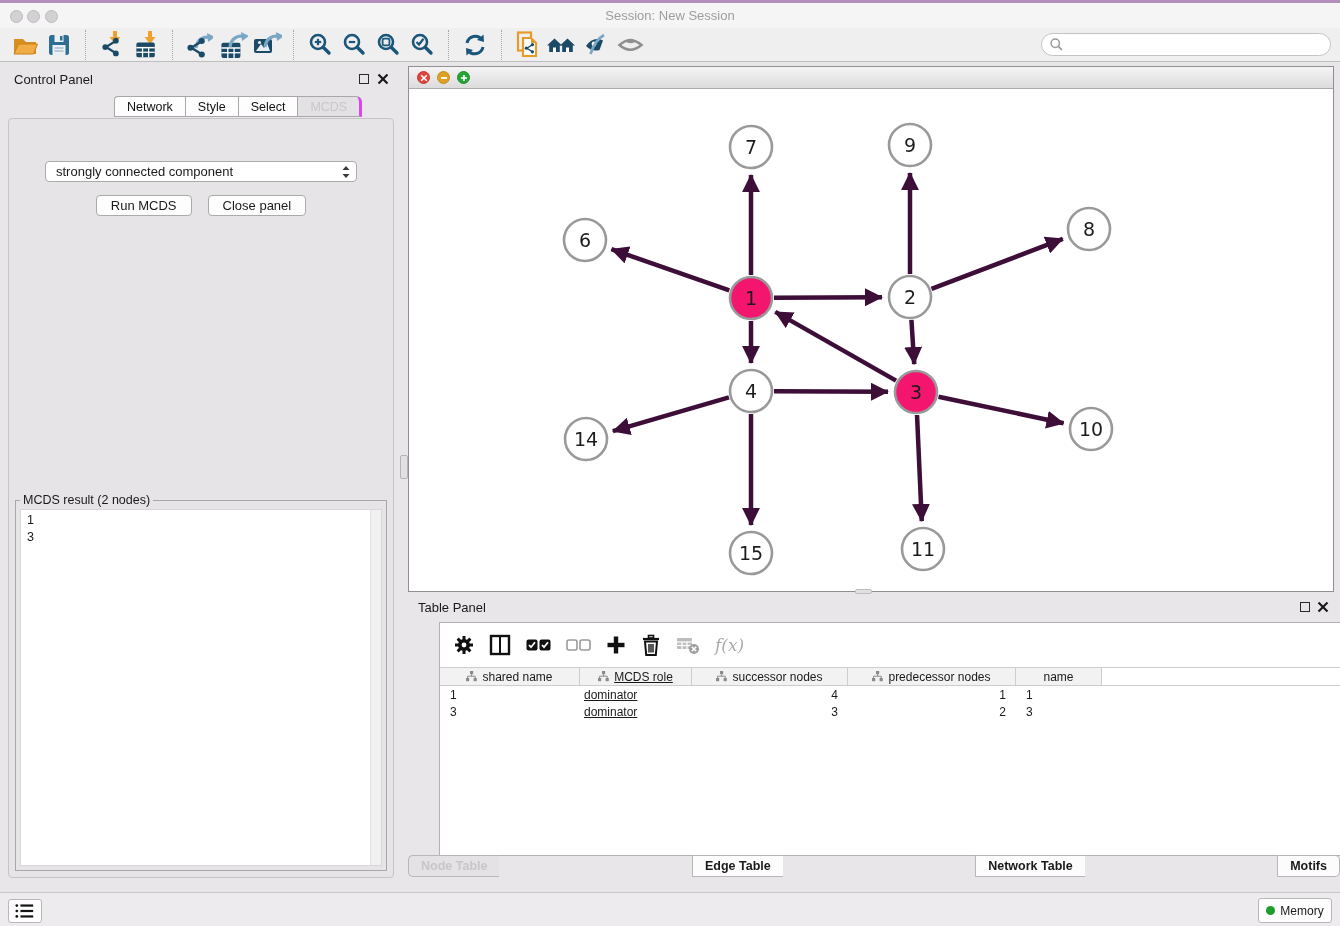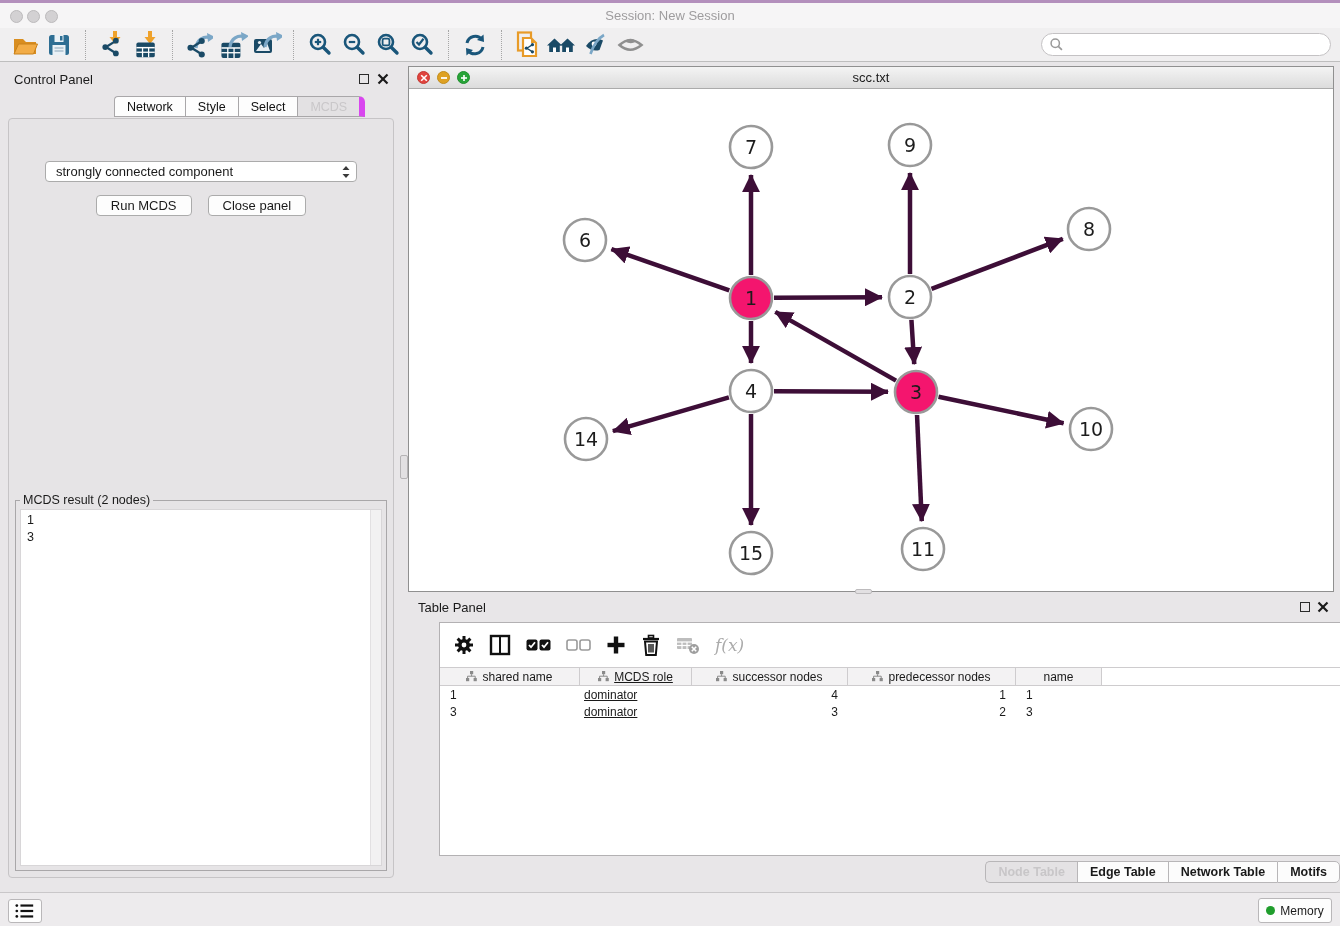--- a/index.html
+++ b/index.html
@@ -24,21 +24,21 @@
   
   .control-panel { position:absolute; left:0; top:62px; width:402px; height:830px; }
   .cp-title { position:absolute; left:14px; top:10px; font-size:13px; color:#1a1a1a; }
   .panel-float { position:absolute; width:10px; height:10px; border:1.6px solid #2a2a2a; background:transparent; }
   .cp-float { right:33px; top:12px; }
   .panel-close { position:absolute; width:12px; height:12px; }
   .cp-close { right:13px; top:11px; }
   .cp-tabs { position:absolute; left:78px; top:34px; display:flex;margin-left:36px; }
   .cp-tab { height:21px; padding:0 12px; display:flex; align-items:center; justify-content:center; font-size:12.5px; background:#FDFDFD; border:1px solid #A9A7A9; border-right:none; color:#111; }
   .cp-tab:first-child { border-radius:4px 0 0 0; }
-  .cp-tab:last-child { border-right:6px solid #d946ef; border-radius:0 6px 0 0; }
+  .cp-tab:last-child { border-right:3px solid #d946ef; border-radius:0 6px 0 0; }
   .cp-tab.disabled-active { background:#E3E1E3; color:#C9C7C9; }
   .cp-inset { position:absolute; left:8px; right:8px; top:56px; bottom:14px; background:#E6E4E6; border:1px solid #C6C4C6; border-radius:4px; }
   .opt-label { position:absolute; left:0; right:0; top:20px; text-align:center; font-size:13px; }
   .dropdown { position:absolute; left:36px; top:42px; width:312px; height:21px; background:#fff; border:1px solid #ABABAB; border-radius:4px; display:flex; align-items:center; font-size:13px; padding-left:10px; }
   .dd-stepper { position:absolute; right:4px; top:2px; }
   .btn-row { position:absolute; left:0; right:0; top:76px; display:flex; justify-content:center; gap:16px; }
   .cp-btn { height:21px; padding:0 14px; background:#FDFDFD; border:1px solid #ABABAB; border-radius:4px; font-size:13px; display:flex; align-items:center; }
   .result-fieldset { position:absolute; left:6px; right:6px; top:374px; bottom:6px; border:1px solid #A9A7A9; background:transparent; }
   .result-fieldset legend { font-size:12.5px; margin-left:4px; padding:0 3px; }
   .result-area { position:absolute; left:4px; right:4px; top:2px; bottom:4px; background:#fff; border:1px solid #D8D6D8; }
@@ -71,21 +71,21 @@
   .th-cell { display:flex; align-items:center; justify-content:center; gap:5px; font-size:12px; border-right:1px solid #CECCCE; }
   .th-fill { flex:1; background:#fff; border-right:none; }
   .c0{width:140px;} .c1{width:112px;text-decoration:underline;} .c2{width:156px;} .c3{width:168px;} .c4{width:86px;}
   .tp-body .t-row { display:flex; height:17px; align-items:center; font-size:12px; }
   .td { overflow:hidden; white-space:nowrap; }
   .td.c0 { padding-left:10px; text-align:left; }
   .td.c1 { padding-left:4px; text-align:left; }
   .td.c2 { padding-right:10px; text-align:right; }
   .td.c3 { padding-right:10px; text-align:right; }
   .td.c4 { padding-left:10px; text-align:left; }
-  .tp-tabs { position:absolute; left:0; right:0; top:266px; display:flex; justify-content:flex-end; }
+  .tp-tabs { position:absolute; left:0; right:0; top:260px; display:flex; justify-content:space-between; }
   .tp-tab { height:22px; padding:0 12px; display:flex; align-items:center; background:#FCFCFC; border:1px solid #B8B6B8; border-right:none; font-size:12.5px; font-weight:700; color:#1a1a1a; }
   .tp-tab:first-child { border-radius:5px 0 0 5px; }
   .tp-tab:last-child { border-right:1px solid #B8B6B8; border-radius:0 5px 5px 0; }
   .tp-tab.active { background:#E4E2E4; color:#C8C6C8; }
 
   
   .status-bar { position:absolute; left:0; top:892px; width:1340px; height:34px; background:#EDEBED; border-top:1px solid #C9C7C9; }
   .list-btn { position:absolute; left:8px; top:6px; width:34px; height:24px; background:#FDFDFD; border:1px solid #B9B7B9; border-radius:3px; display:flex; align-items:center; justify-content:center; }
   .memory-btn { position:absolute; right:8px; top:5px; width:74px; height:25px; background:#FDFDFD; border:1px solid #B9B7B9; border-radius:3px; display:flex; align-items:center; justify-content:center; gap:5px; font-size:12px; }
   .mem-dot { width:9px; height:9px; border-radius:50%; background:#1F9D2C; }
@@ -339,21 +339,20 @@
         <svg width="8" height="8" viewBox="0 0 8 8">
           <line x1="1" y1="4" x2="7" y2="4" stroke="#fff" stroke-width="1.8"></line>
         </svg>
       </span>
     <span class="nw-light nl-green">
         <svg width="8" height="8" viewBox="0 0 8 8">
           <line x1="1" y1="4" x2="7" y2="4" stroke="#fff" stroke-width="1.6"></line>
           <line x1="4" y1="1" x2="4" y2="7" stroke="#fff" stroke-width="1.6"></line>
         </svg>
       </span>
-    <div class="nw-title">scc.txt</div>
   </div>
   <div class="nw-content">
     <svg id="graph-svg" width="924" height="504" viewBox="0 0 924 504">
       <defs>
         <marker id="arrowhead" viewBox="0 0 10 10" refX="9.5" refY="5" markerWidth="4" markerHeight="4" orient="auto">
             <path d="M0 0 L10 5 L0 10 Z" fill="#3D0E37"></path>
           </marker>
       </defs>
       <g id="edges-layer">
           <line x1="342" y1="186" x2="342" y2="86" stroke="#3D0E37" stroke-width="4.5" marker-end="url(#arrowhead)"></line>

